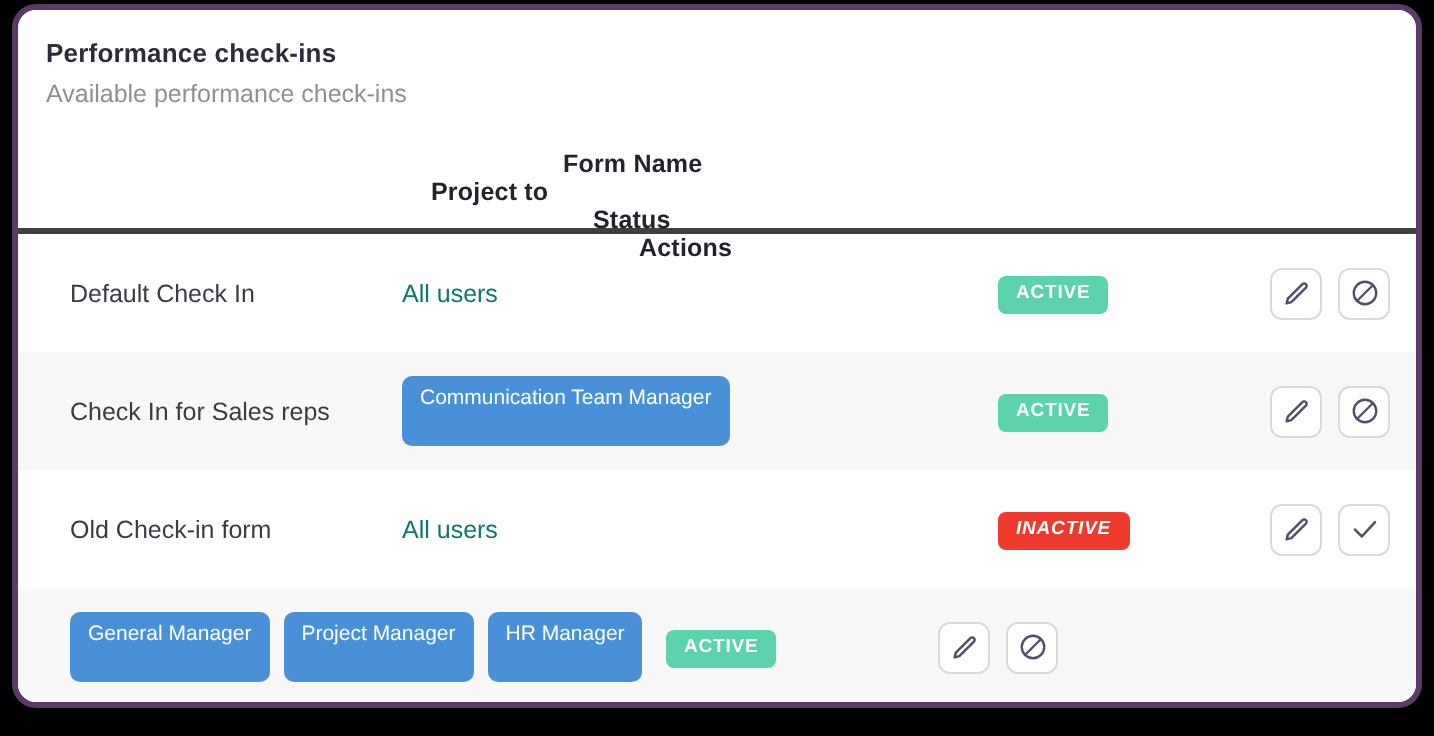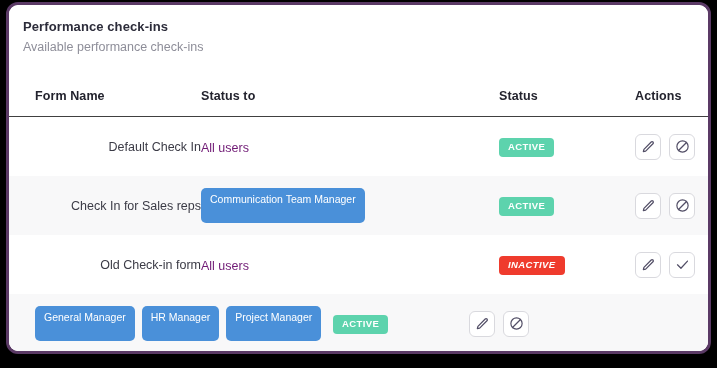--- a/index.html
+++ b/index.html
@@ -63,21 +63,22 @@
     bottom: 0;
   }
   .row {
     display: flex;
     align-items: center;
     box-sizing: border-box;
     padding: 0 14px 0 26px;
   }
   .head-row {
     height: 42px;
-    border-bottom: 1px solid #404040;
+    border-bottom: 3px solid #404040;
+    flex-direction: column;
   }
   .body-row {
     height: 59px;
   }
   .body-row.alt {
     background: #f8f8f9;
   }
 
   .c-name   { width: 166px; flex: none; }
   .c-applies{ width: 298px; flex: none; }
@@ -86,25 +87,24 @@
 
   .th {
     font-size: 12.5px;
     font-weight: bold;
     color: #23232e;
     letter-spacing: .1px;
   }
   .td-name {
     font-size: 12.5px;
     color: #3b3b46;
-    text-align: right;
   }
   .td-plain {
     font-size: 12.5px;
-    color: #701a75;
+    color: #0f766e;
   }
 
   
   .tags { display: flex; flex-wrap: nowrap; gap: 7px; }
   .tag {
     background: #4a90d9;
     color: #ffffff;
     font-size: 10.5px;
     line-height: 1;
     padding: 6px 9px 19px;
@@ -150,21 +150,21 @@
 
     <div class="card-head">
       <div class="card-title">Performance check-ins</div>
       <div class="card-sub">Available performance check-ins</div>
     </div>
 
     <div class="tbl">
 
       <div class="row head-row">
         <div class="c-name th">Form Name</div>
-        <div class="c-applies th">Status to</div>
+        <div class="c-applies th">Project to</div>
         <div class="c-status th">Status</div>
         <div class="c-actions th">Actions</div>
       </div>
 
       <div id="rows">
           <div class="row body-row">
             <div class="c-name td-name">Default Check In</div>
             <div class="c-applies"><span class="td-plain">All users</span></div>
             <div class="c-status"><span class="badge active">ACTIVE</span></div>
             <div class="c-actions">
@@ -229,22 +229,22 @@
                     <polyline points="4,12.5 9.5,18 20,6.5"></polyline>
                   </svg>
                 </span>
               </button>
             </div>
           </div>
           <div class="row body-row alt">
             <div class="c-applies">
               <div class="tags">
                 <span class="tag">General Manager</span>
+                <span class="tag">Project Manager</span>
                 <span class="tag">HR Manager</span>
-                <span class="tag">Project Manager</span>
               </div>
             </div>
             <div class="c-status"><span class="badge active">ACTIVE</span></div>
             <div class="c-actions">
               <button class="act-btn">
                 <span>
                   <svg width="14" height="14" viewBox="0 0 24 24" fill="none" stroke="#524e66" stroke-width="2.1" stroke-linecap="round" stroke-linejoin="round">
                     <path d="M17.5 3.5a2.12 2.12 0 0 1 3 3L8 19l-4 1 1-4 12.5-12.5z"></path>
                   </svg>
                 </span>

